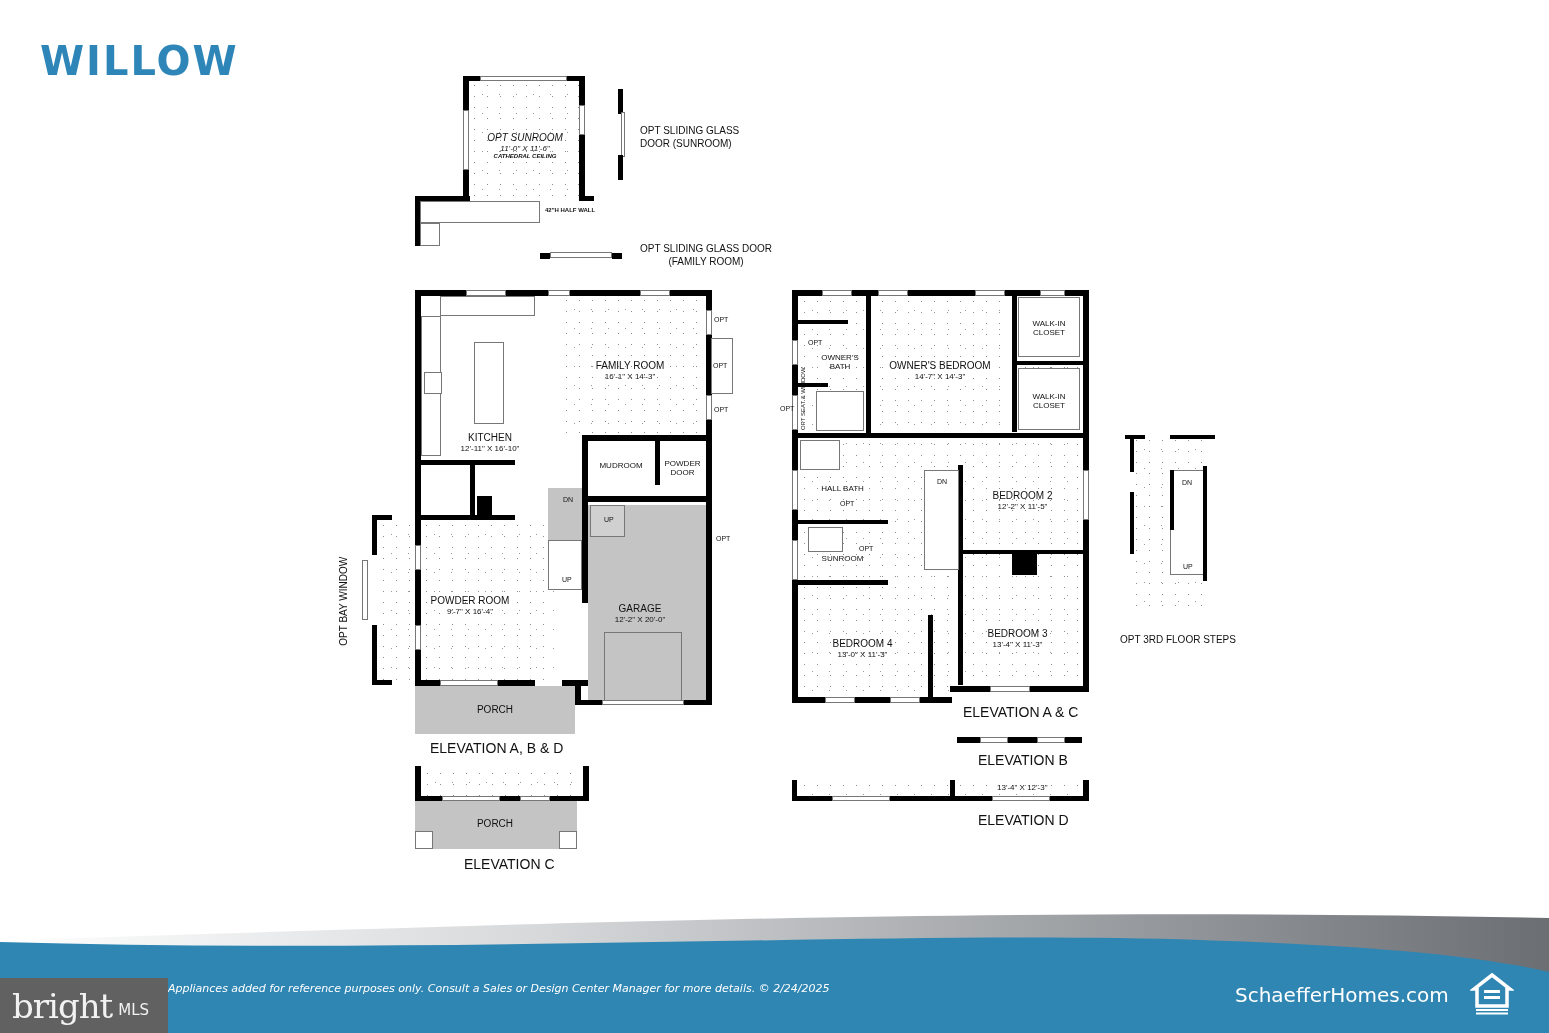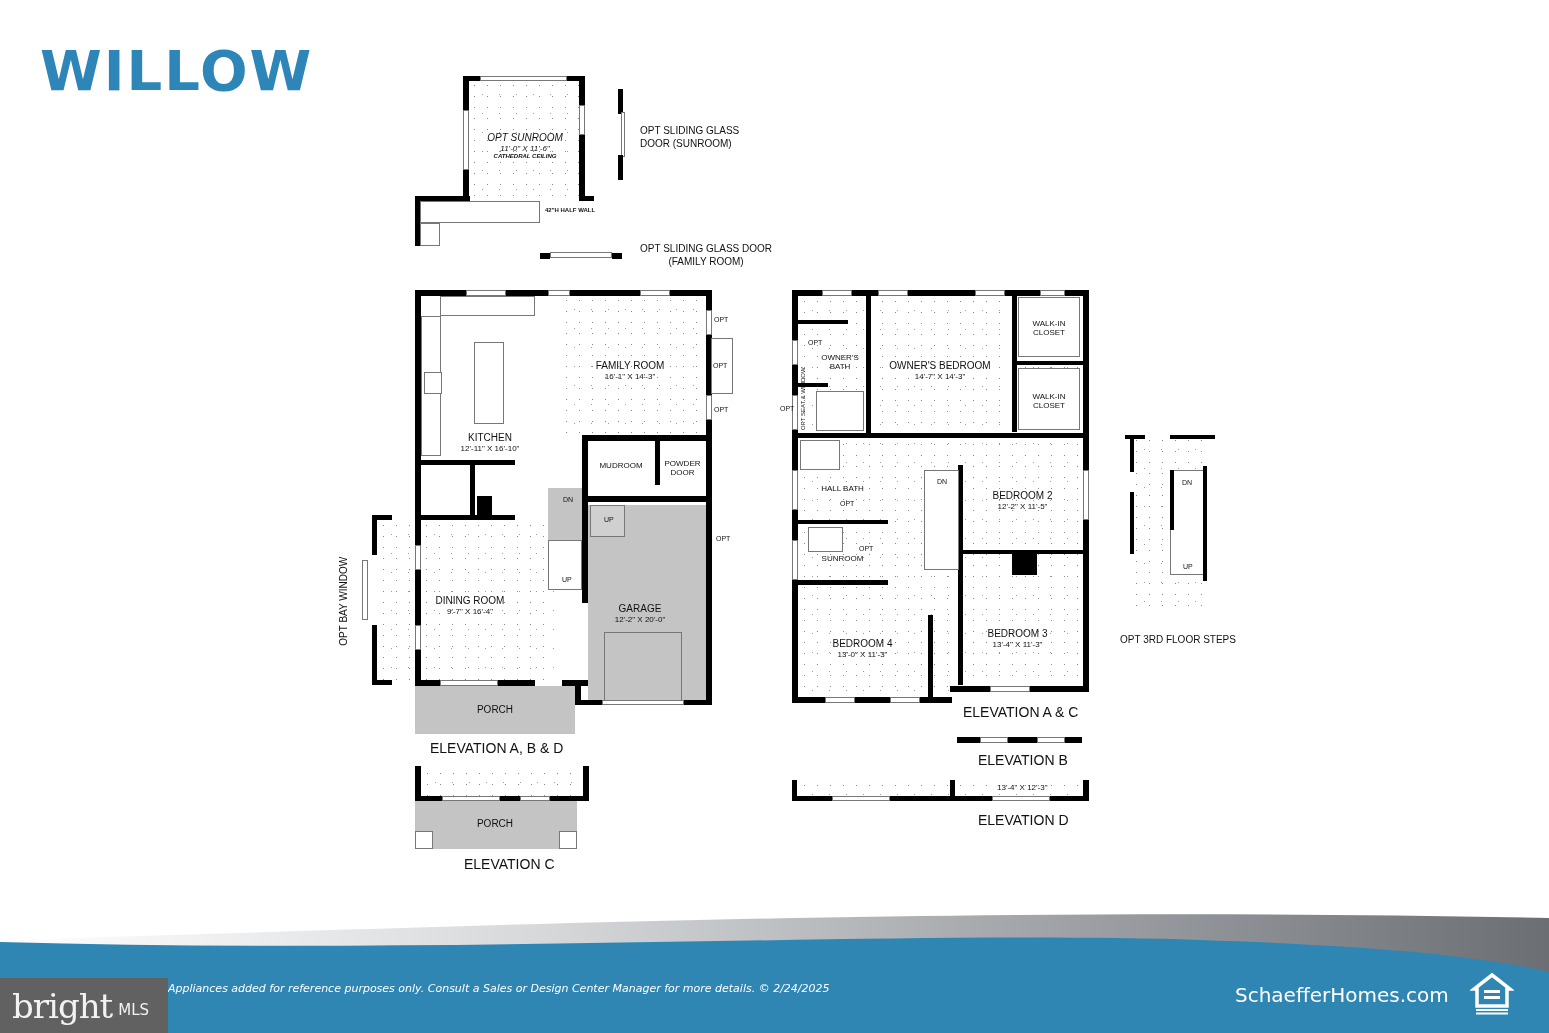--- a/index.html
+++ b/index.html
@@ -2,21 +2,21 @@
 <html><head>
 <meta charset="utf-8">
 <style>
   * { box-sizing: border-box; margin: 0; padding: 0; }
   html, body { width: 1549px; height: 1033px; background: #ffffff; overflow: hidden; }
   body { position: relative; font-family: "Liberation Sans", sans-serif; color: #1a1a1a; }
 
   .title {
     position: absolute; left: 40px; top: 38px;
     font-family: "DejaVu Sans", sans-serif; font-weight: bold;
-    font-size: 56px; letter-spacing: 2px; color: #2e86b8;
+    font-size: 40px; letter-spacing: 2px; color: #2e86b8;
   }
 
   .label { position: absolute; font-size: 10px; text-align: center; line-height: 1.15; white-space: nowrap; color: #111; }
   .label .dim { display: block; font-size: 8px; }
   .label .sub { display: block; font-size: 6px; font-weight: bold; }
   .note { position: absolute; font-size: 10px; line-height: 1.25; text-align: center; white-space: nowrap; color: #111; }
   .elev { position: absolute; font-size: 14px; white-space: nowrap; color: #111; }
   .opt { position: absolute; font-size: 7px; color: #111; }
 
   .wall { position: absolute; background: #000; }
@@ -155,21 +155,21 @@
 <div class="label" style="left:580px;top:360px;width:100px;">
   <span>FAMILY ROOM</span>
   <span class="dim">16'-1" X 14'-3"</span>
 </div>
 <div class="label" style="left:596px;top:461px;width:50px;font-size:8px;">MUDROOM</div>
 <div class="label" style="left:660px;top:459px;width:45px;font-size:8px;">
   <div>POWDER</div>
   <div>DOOR</div>
 </div>
 <div class="label" style="left:420px;top:595px;width:100px;">
-  <span>DINING ROOM</span>
+  <span>POWDER ROOM</span>
   <span class="dim">9'-7" X 16'-4"</span>
 </div>
 <div class="label" style="left:600px;top:603px;width:80px;">
   <span>GARAGE</span>
   <span class="dim">12'-2" X 20'-0"</span>
 </div>
 <div class="label" style="left:445px;top:704px;width:100px;">PORCH</div>
 <div class="opt" style="left:714px;top:316px;">OPT</div>
 <div class="opt" style="left:713px;top:362px;">OPT</div>
 <div class="opt" style="left:714px;top:406px;">OPT</div>

